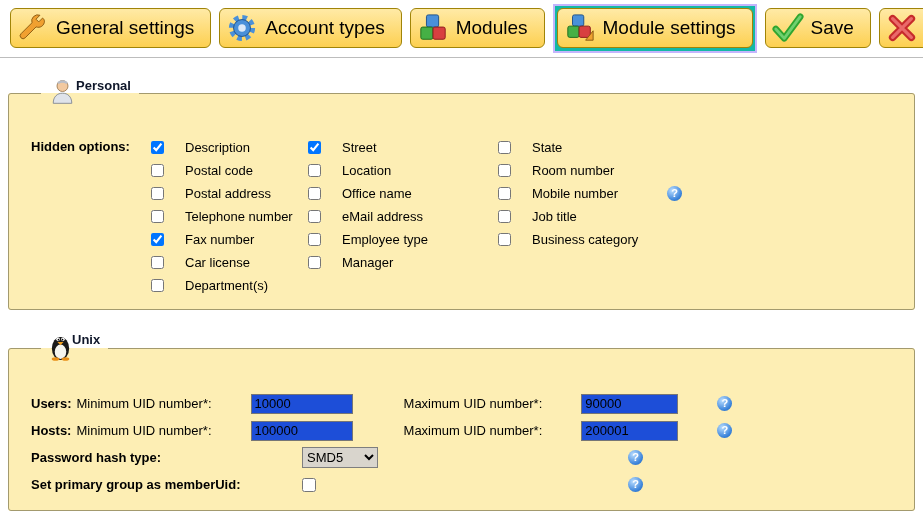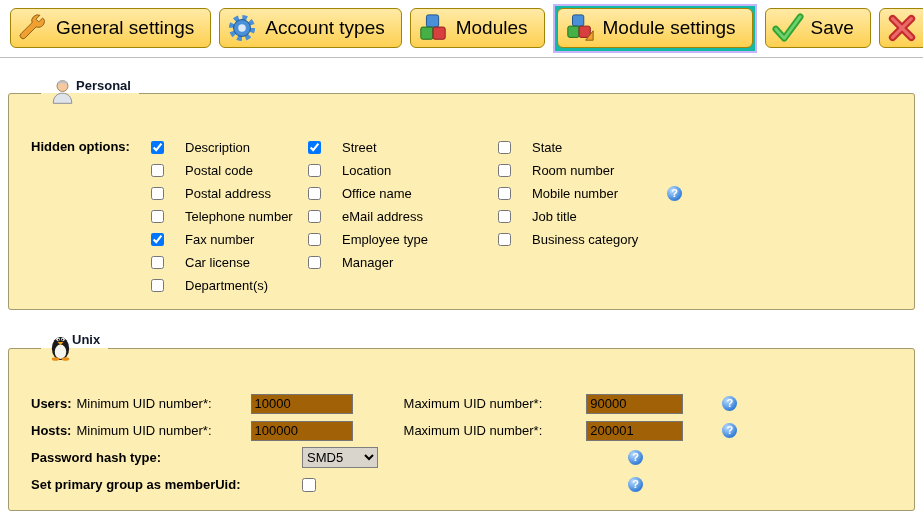--- a/index.html
+++ b/index.html
@@ -62,25 +62,25 @@
   .cb-item input { width: 13px; height: 13px; margin: 0; cursor: pointer; }
   .inline-help { margin-left: 28px; }
 
   
   .unix-body { padding-top: 12px; }
   .unix-row { display: flex; align-items: center; height: 27px; width: 612px; gap: 39px; }
   .unix-lead { width: 232px; white-space: nowrap; }
   .unix-lead strong { margin-right: 5px; }
   .uid-input {
     width: 102px; height: 20px;
-    border: 1px solid #767676; background: #a16207;
+    border: 1px solid #767676; background: #1d4ed8;
     font-family: inherit; font-size: 13px; padding: 1px 3px;
   }
   .uid-max { width: 97px; }
-  .max-label { margin-left: 12px; margin-right: 5px; white-space: nowrap; }
+  .max-label { margin-left: 12px; white-space: nowrap; }
   .hash-select {
     width: 76px; height: 21px;
     font-family: inherit; font-size: 13px;
     background: #d9d5cd; border: 1px solid #7e7e7e;
   }
   .member-cb { width: 14px; height: 14px; margin: 0; cursor: pointer; }
 
   
   .help-icon {
     display: inline-block; width: 15px; height: 15px; border-radius: 50%;

